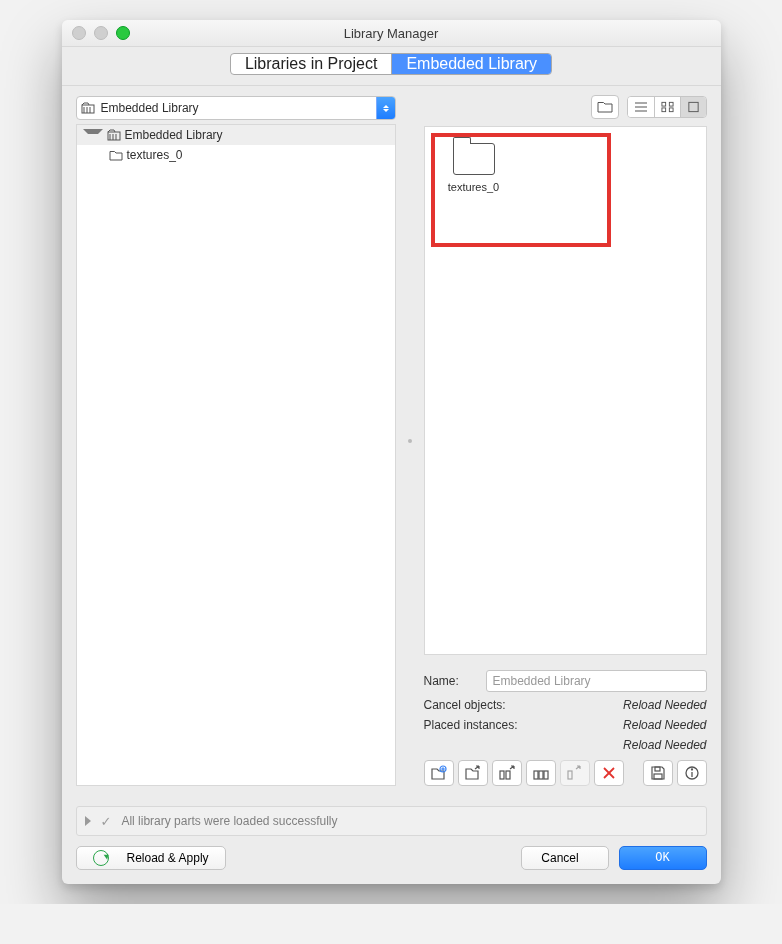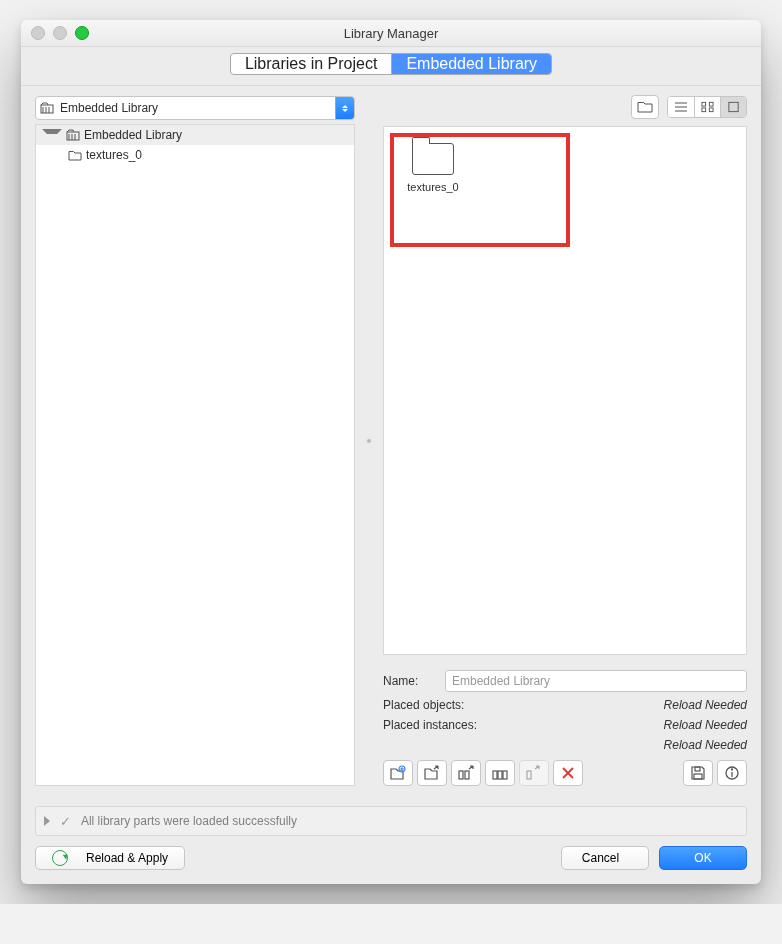--- a/index.html
+++ b/index.html
@@ -16,21 +16,21 @@
     --ok-blue1:#4aa3ff;
     --ok-blue2:#1e7dff;
     --red:#e3342f;
     --green:#29c940;
     --gray-dot:#cfcfcf;
     --row-sel:#eeeeee;
     --icon:#555;
   }
   html,body{margin:0;padding:0;background:#f2f2f2;font-family:-apple-system,"Helvetica Neue",Arial,sans-serif;color:var(--text);}
   body{display:flex;justify-content:center;padding:20px;}
-  .shadow-wrap{width:740px;box-shadow:0 30px 60px rgba(0,0,0,.35),0 4px 10px rgba(0,0,0,.15);border-radius:6px;overflow:hidden;background:var(--bg);}
+  .shadow-wrap{width:659px;box-shadow:0 30px 60px rgba(0,0,0,.35),0 4px 10px rgba(0,0,0,.15);border-radius:6px;overflow:hidden;background:var(--bg);}
   
   .titlebar{height:26px;background:linear-gradient(#f7f7f7,#eaeaea);border-bottom:1px solid var(--line);display:flex;align-items:center;position:relative;padding-left:10px;}
   .traffic{display:flex;gap:8px;}
   .dot{width:12px;height:12px;border-radius:50%;}
   .dot.r{background:var(--gray-dot);border:0.5px solid #bcbcbc;}
   .dot.y{background:var(--gray-dot);border:0.5px solid #bcbcbc;}
   .dot.g{background:var(--green);border:0.5px solid #0b9d27;}
   .title{position:absolute;left:0;right:0;text-align:center;font-size:13px;color:#3a3a3a;pointer-events:none;}
   
   .seg-row{background:var(--bg);display:flex;justify-content:center;align-items:center;padding:6px 0 10px;border-bottom:1px solid var(--line);}
@@ -90,21 +90,21 @@
   
   .splitter{width:4px;display:flex;align-items:center;justify-content:center;}
   .splitter .grip{width:4px;height:4px;border-radius:50%;background:#bbb;}
   
   .status{margin:6px 14px 0;border:1px solid var(--line);border-radius:3px;background:#f0f0f0;height:28px;display:flex;align-items:center;gap:10px;padding:0 8px;font-size:12px;color:var(--muted);}
   .status .tri{width:0;height:0;border-top:5px solid transparent;border-bottom:5px solid transparent;border-left:6px solid #9a9a9a;}
   .status .chk{color:#9a9a9a;font-size:13px;}
   
   .footer{display:flex;justify-content:space-between;align-items:center;padding:10px 14px 14px;}
   .btn{height:24px;border:1px solid #c6c6c6;border-radius:5px;background:linear-gradient(#ffffff,#f2f2f2);font-size:12px;padding:0 16px;display:inline-flex;align-items:center;gap:18px;}
-  .btn.primary{background:linear-gradient(var(--ok-blue1),var(--ok-blue2));border-color:#1f6fe6;color:#fff;min-width:88px;justify-content:center;}
+  .btn.primary{background:linear-gradient(var(--ok-blue1),var(--ok-blue2));border-color:#1f6fe6;color:#fff;min-width:88px;justify-content:center;font-family:Liberation Mono, monospace;}
   .btn.wide{min-width:88px;justify-content:center;padding-left:7px;}
   .reload-icon{width:14px;height:14px;border:1.5px solid #2aa54a;border-radius:50%;position:relative;}
   .reload-icon::after{content:"";position:absolute;right:-1px;top:2px;width:0;height:0;border-left:4px solid #2aa54a;border-top:3px solid transparent;border-bottom:3px solid transparent;transform:rotate(-35deg);}
   svg{display:block;}
 </style>
 </head>
 <body>
 
 <div class="shadow-wrap">
 
@@ -228,21 +228,21 @@
             </div>
           </div>
         </div>
 
         <div class="details">
           <div class="drow">
             <span class="dlabel" style="min-width:50px">Name:</span>
             <input class="name-input" readonly="" value="Embedded Library" style="">
           </div>
           <div class="drow">
-            <span class="dlabel">Placed objects:</span>
+            <span class="dlabel">Cancel objects:</span>
             <span class="dval">Reload Needed</span>
           </div>
           <div class="drow">
             <span class="dlabel">Placed instances:</span>
             <span class="dval">Reload Needed</span>
           </div>
           <div class="drow">
             <span class="dval">Reload Needed</span>
           </div>
         </div>

